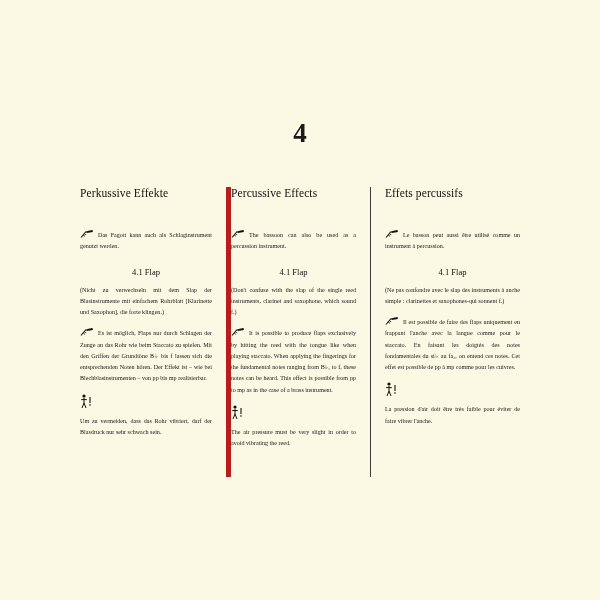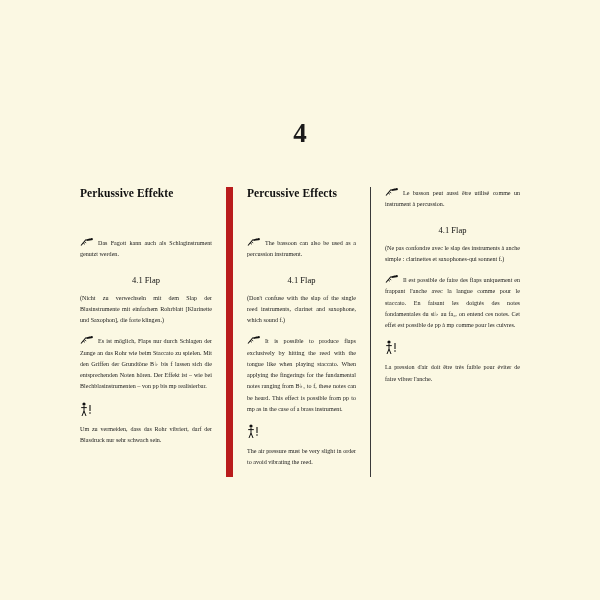--- a/index.html
+++ b/index.html
@@ -46,34 +46,33 @@
   .col {
     box-sizing: border-box;
     position: relative;
   }
   .col-de {
     width: 146px;
     padding-right: 14px;
   }
   .col-en {
     width: 144px;
-    padding-left: 14px;
     padding-right: 14px;
-    border-left: 7px solid #b91c1c;
+    border-left: 5px solid #b91c1c;
   }
   .col-fr {
     width: 150px;
     padding-left: 14px;
     border-left: 1px solid #3a3a3a;
   }
   .col-title {
     font-size: 11.5px;
-    font-weight: bold;
+    font-weight: normal;
     color: #111;
-    margin: 0 0 38px 0;
+    margin: 0 0 30px 0;
     font-family: "Liberation Serif", serif;
     letter-spacing: 0.1px;
   }
   .sec-head {
     font-size: 8.5px;
     font-weight: normal;
     text-align: center;
     margin: 14px 0 8px 0;
     color: #111;
   }
@@ -186,20 +185,21 @@
             <path d="M4 3.8 L4 9 M4 9 L2 14 M4 9 L6 14 M1.2 5.6 L6.8 5.6" stroke="#111" stroke-width="1" fill="none"></path>
             <path d="M10 3 L10 9" stroke="#111" stroke-width="1.1"></path>
             <circle cx="10" cy="11" r="0.8" fill="#111"></circle>
           </svg>
         </div>
 
         <p class="para">The air pressure must be very slight in order to avoid vibrating the reed.</p>
       </div>
 
       <div class="col col-fr">
+        <div class="col-title">Effets percussifs</div>
 
         <p class="para">
           <span class="icon-inline">
             <svg width="14" height="10" viewBox="0 0 14 10">
               <path d="M1 8.5 L6 2.5" stroke="#111" stroke-width="1.1" fill="none"></path>
               <path d="M6 2.6 L10.5 1.2 L11.5 3.2 L6.6 3.9 Z" fill="#111"></path>
               <path d="M3.2 6.1 L5.0 7.3" stroke="#111" stroke-width="0.8"></path>
               <path d="M4.4 4.7 L6.2 5.9" stroke="#111" stroke-width="0.8"></path>
               <circle cx="11.8" cy="2.2" r="1.1" fill="#111"></circle>
             </svg>

